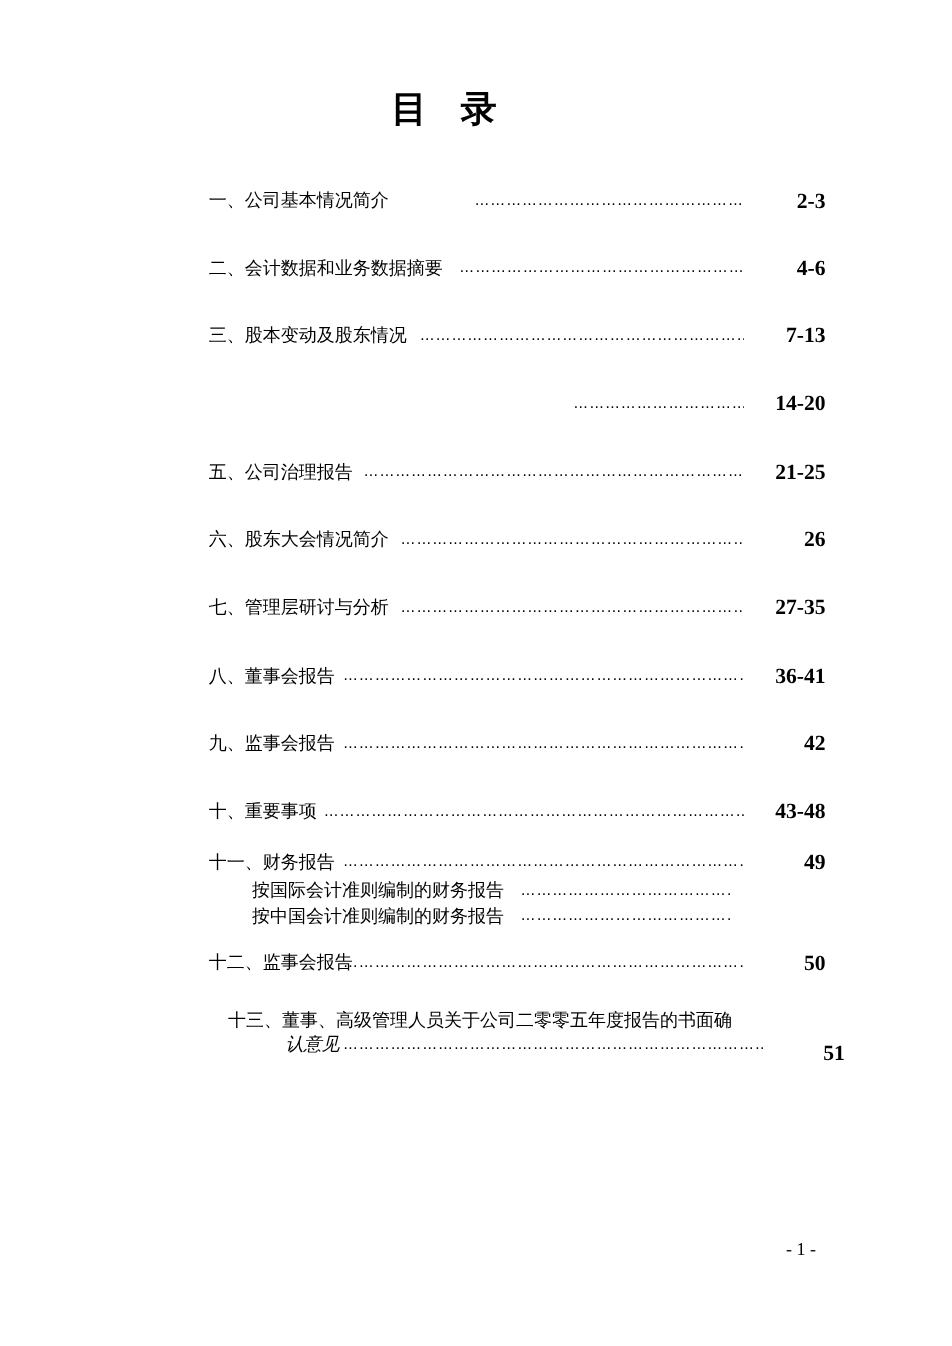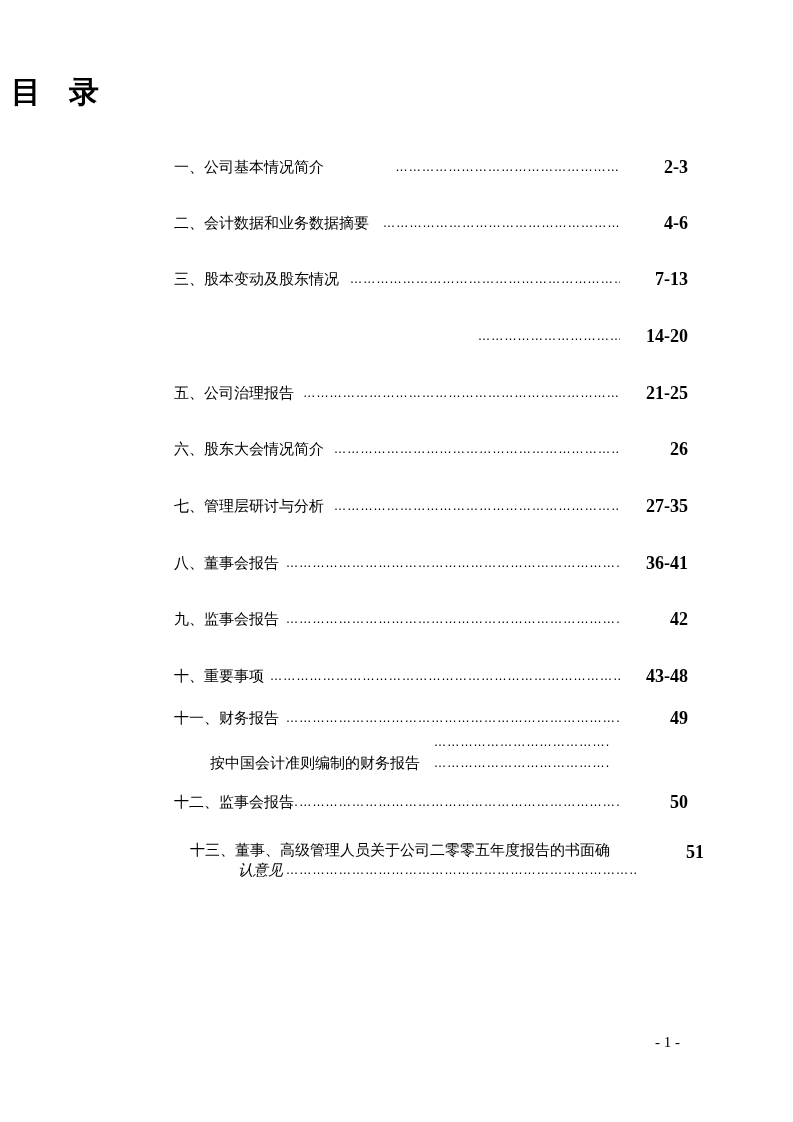--- a/index.html
+++ b/index.html
@@ -13,21 +13,21 @@
       position: relative;
       overflow: hidden;
       font-family: "DejaVu Sans", "Liberation Sans", sans-serif;
       color: #000000;
     }
     .page-title {
       position: absolute;
       top: 72px;
       left: 0;
       width: 757px;
-      text-align: left;
+      text-align: center;
       font-size: 30px;
       font-weight: bold;
       letter-spacing: 28px;
       padding-left: 11px;
       box-sizing: border-box;
       line-height: 40px;
     }
     .toc-entry {
       position: absolute;
       left: 162px;
@@ -106,21 +106,21 @@
     .multi-line .dots2 {
       position: absolute;
       top: 20px;
       right: 68px;
       font-size: 12px;
       line-height: 20px;
       letter-spacing: 1.2px;
       white-space: nowrap;
     }
     .multi-line .toc-page {
-      top: 1px;
+      top: 26px;
     }
     .page-number {
       position: absolute;
       top: 1032px;
       left: 655px;
       font-family: "Liberation Serif", "DejaVu Serif", serif;
       font-size: 15px;
       line-height: 20px;
       white-space: pre;
     }
@@ -189,20 +189,21 @@
   <span class="toc-page">43-48</span>
 </div>
 
 <div class="toc-entry" style="top:707px;">
   <span class="toc-label">十一、财务报告</span>
   <span class="toc-dots" style="width:334px;">……………………………………………………………………</span>
   <span class="toc-page">49</span>
 </div>
 
 <div class="sub-entry" style="top:732px;">
+  <span class="toc-label">按国际会计准则编制的财务报告</span>
   <span class="toc-dots" style="width:176px;">……………………………………………</span>
 </div>
 
 <div class="sub-entry" style="top:753px;">
   <span class="toc-label">按中国会计准则编制的财务报告</span>
   <span class="toc-dots" style="width:176px;">……………………………………………</span>
 </div>
 
 <div class="toc-entry" style="top:791px;">
   <span class="toc-label">十二、监事会报告</span>

